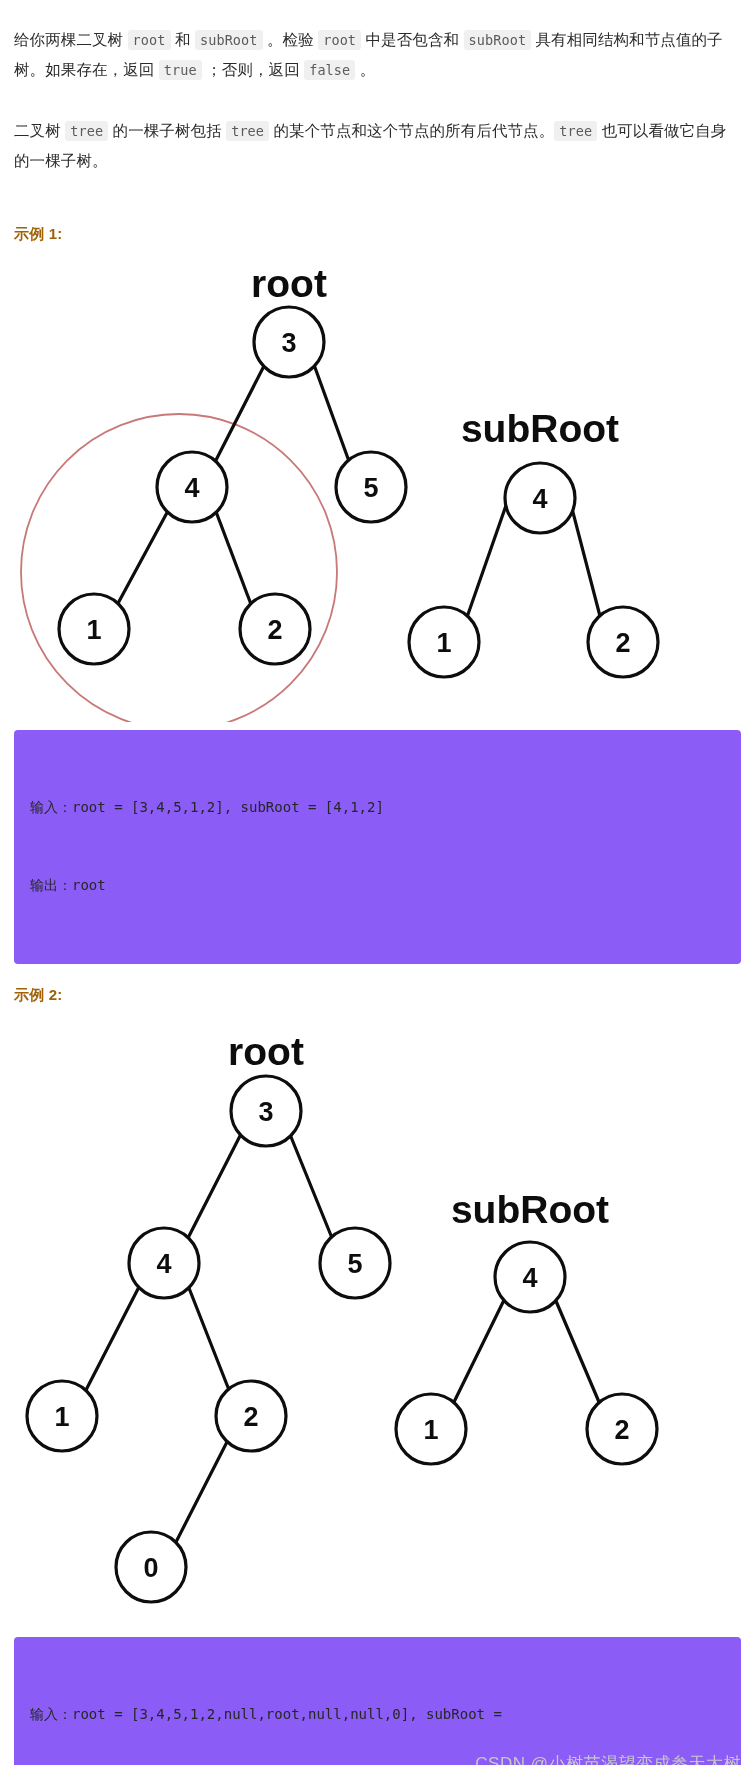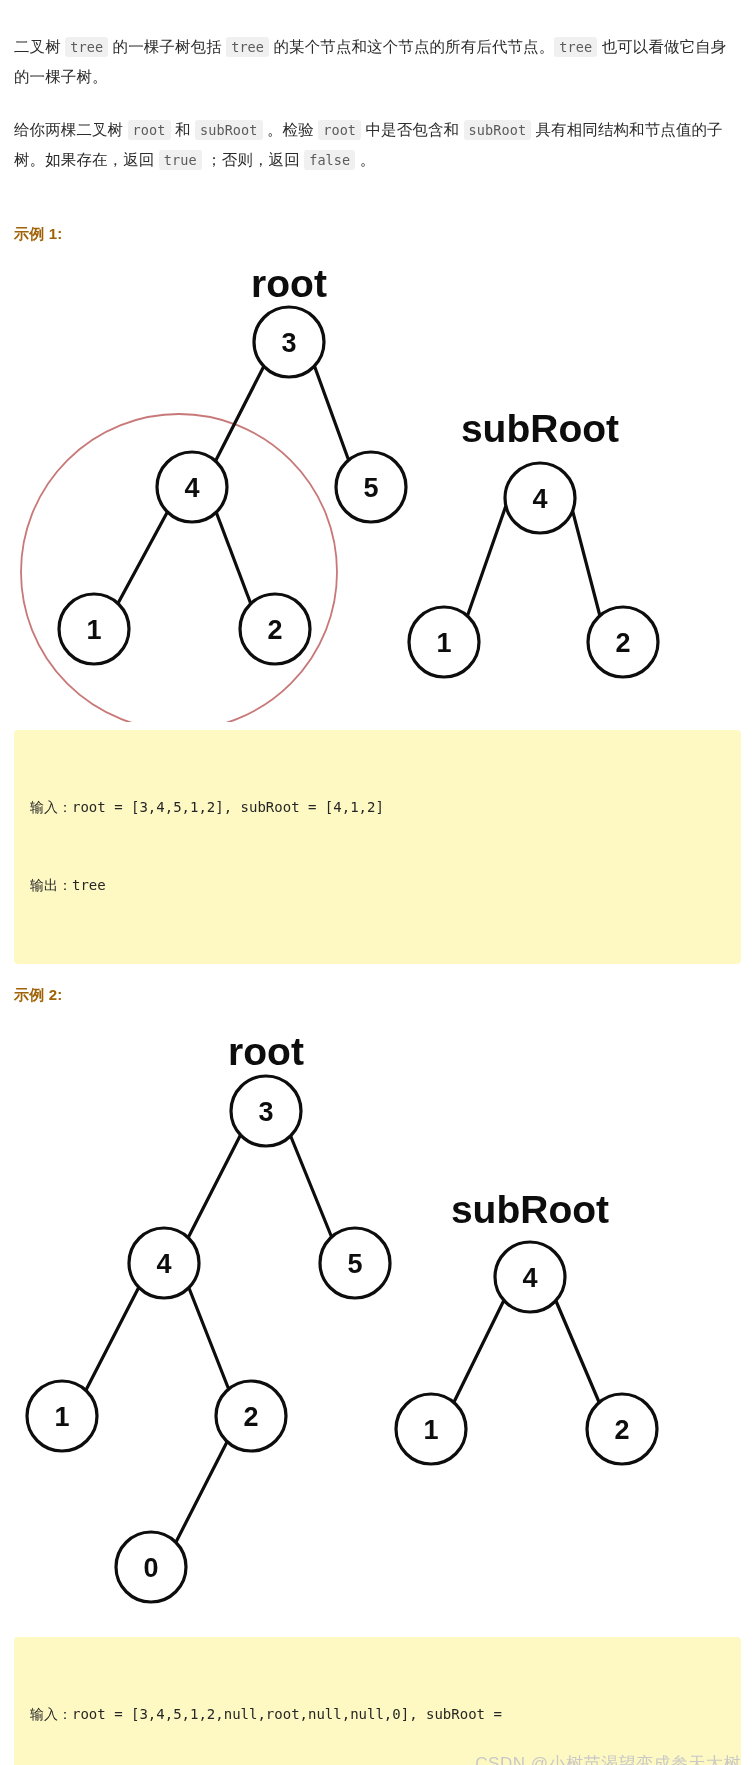--- a/index.html
+++ b/index.html
@@ -53,21 +53,21 @@
 
   
   .figure {
     position: relative;
     width: 727px;
   }
   .figure svg { display: block; }
 
   
   .codeblock {
-    background: #fef9c3;
+    background: #8b5cf6;
     border-radius: 4px;
     padding: 12px 16px 14px 16px;
     font-family: "DejaVu Sans Mono", "Liberation Mono", monospace;
     font-size: 14px;
     line-height: 26px;
     color: #262626;
     white-space: pre-wrap;
     word-break: break-word;
     box-sizing: border-box;
   }
@@ -112,22 +112,22 @@
     fill: none;
     stroke: #c87878;
     stroke-width: 1.8;
   }
 </style>
 </head>
 <body>
 
 <div class="page">
 
+  <p class="prose p1" id="para1">给你两棵二叉树 <code class="inline">root</code> 和 <code class="inline">subRoot</code> 。检验 <code class="inline">root</code> 中是否包含和 <code class="inline">subRoot</code> 具有相同结构和节点值的子树。如果存在，返回 <code class="inline">true</code> ；否则，返回 <code class="inline">false</code> 。</p>
   <p class="prose p2" id="para2">二叉树 <code class="inline">tree</code> 的一棵子树包括 <code class="inline">tree</code> 的某个节点和这个节点的所有后代节点。<code class="inline">tree</code> 也可以看做它自身的一棵子树。</p>
-  <p class="prose p1" id="para1">给你两棵二叉树 <code class="inline">root</code> 和 <code class="inline">subRoot</code> 。检验 <code class="inline">root</code> 中是否包含和 <code class="inline">subRoot</code> 具有相同结构和节点值的子树。如果存在，返回 <code class="inline">true</code> ；否则，返回 <code class="inline">false</code> 。</p>
 
   <div style="height:34px"></div>
   <div class="ex-heading">示例 1:</div>
 
   <div class="figure" style="height:470px;margin-top:8px;">
     <svg width="727" height="470" viewBox="0 0 727 470">
 
       <circle class="highlight-circle" cx="165" cy="320" r="158"></circle>
 
       <line class="edge" x1="252" y1="110" x2="200" y2="212"></line>
@@ -162,21 +162,21 @@
       <circle class="node-circle" cx="609" cy="390" r="35"></circle>
       <text class="node-text" x="609" y="400" text-anchor="middle">2</text>
 
       <text class="tree-label" x="275" y="45" text-anchor="middle">root</text>
       <text class="tree-label" x="526" y="190" text-anchor="middle">subRoot</text>
     </svg>
   </div>
 
   <div class="codeblock" style="margin-top:8px;">
     <span class="line">输入：root = [3,4,5,1,2], subRoot = [4,1,2]</span>
-    <span class="line">输出：tree</span>
+    <span class="line">输出：root</span>
   </div>
 
   <div style="height:22px"></div>
   <div class="ex-heading">示例 2:</div>
 
   <div class="figure" style="height:620px;margin-top:10px;">
     <svg width="727" height="620" viewBox="0 0 727 620">
 
       <line class="edge" x1="228" y1="117" x2="174" y2="223"></line>
       <line class="edge" x1="275" y1="117" x2="318" y2="223"></line>

